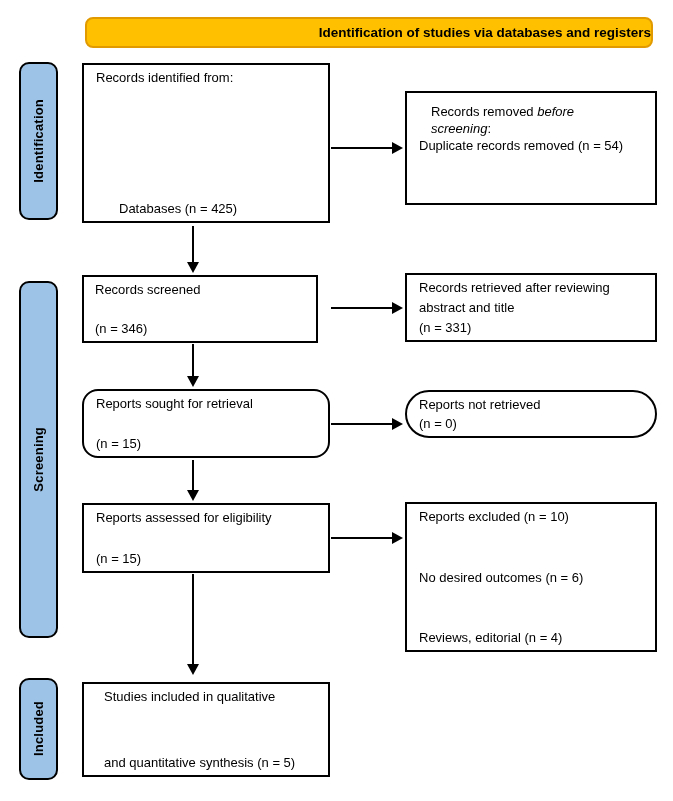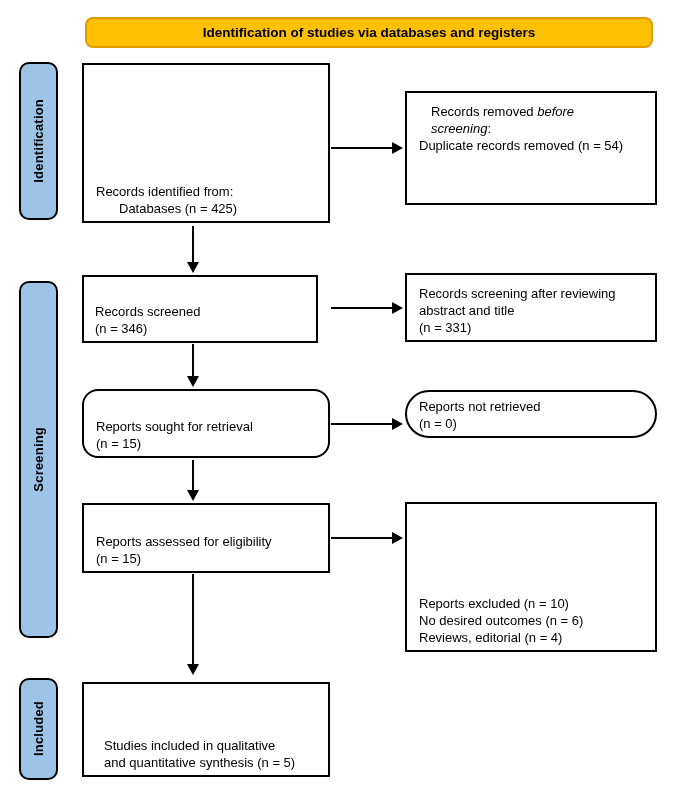--- a/index.html
+++ b/index.html
@@ -12,21 +12,21 @@
     color: #000000;
     overflow: hidden;
   }
   .banner {
     position: absolute;
     left: 85px; top: 17px; width: 568px; height: 31px;
     background: var(--banner-fill, #FFC000);
     border: 2px solid var(--banner-border, #E19A00);
     border-radius: 8px;
     box-sizing: border-box;
-    display: flex; align-items: center; justify-content: center;
+    display: flex; align-items: center; justify-content: flex-end;
     font-weight: bold; font-size: 13.5px;
   }
   .stage {
     position: absolute;
     background: var(--stage-fill, #9DC3E6);
     border: 2px solid var(--stage-border, #000000);
     border-radius: 10px;
     box-sizing: border-box;
     display: flex; align-items: center; justify-content: center;
   }
@@ -36,21 +36,21 @@
     font-weight: bold;
     font-size: 13px;
     letter-spacing: 0.2px;
     white-space: nowrap;
   }
   .flowbox {
     position: absolute;
     background: #ffffff;
     border: 2px solid var(--box-border, #000000);
     box-sizing: border-box;
-    display: flex; flex-direction: column; justify-content: flex-end;
+    display: flex; flex-direction: column; justify-content: space-between;
     padding: 4px 10px 4px 12px;
     font-size: 13px;
     line-height: 17px;
   }
   .flowbox.top-align { justify-content: flex-start; padding-top: 10px; }
   .line { white-space: nowrap; }
   .line.wrap { white-space: normal; }
   .indent { padding-left: 23px; }
   .it { font-style: italic; }
   .arrow-v {
@@ -123,21 +123,21 @@
   </div>
 
   <div class="flowbox top-align" style="left:405px; top:91px; width:252px; height:114px;">
     <div class="line wrap" style="width:206px;margin-left:12px;">
       <span>Records removed </span><span class="it">before screening</span><span>:</span>
     </div>
     <div class="line wrap" style="width:206px;">Duplicate records removed (n = 54)</div>
   </div>
 
   <div class="flowbox" style="left:405px; top:273px; width:252px; height:69px;">
-    <div class="line">Records screening after reviewing</div>
+    <div class="line">Records retrieved after reviewing</div>
     <div class="line">abstract and title</div>
     <div class="line">(n = 331)</div>
   </div>
 
   <div class="flowbox" style="left:405px; top:390px; width:252px; height:48px;border-radius:31px;">
     <div class="line">Reports not retrieved</div>
     <div class="line">(n = 0)</div>
   </div>
 
   <div class="flowbox" style="left:405px; top:502px; width:252px; height:150px;">

